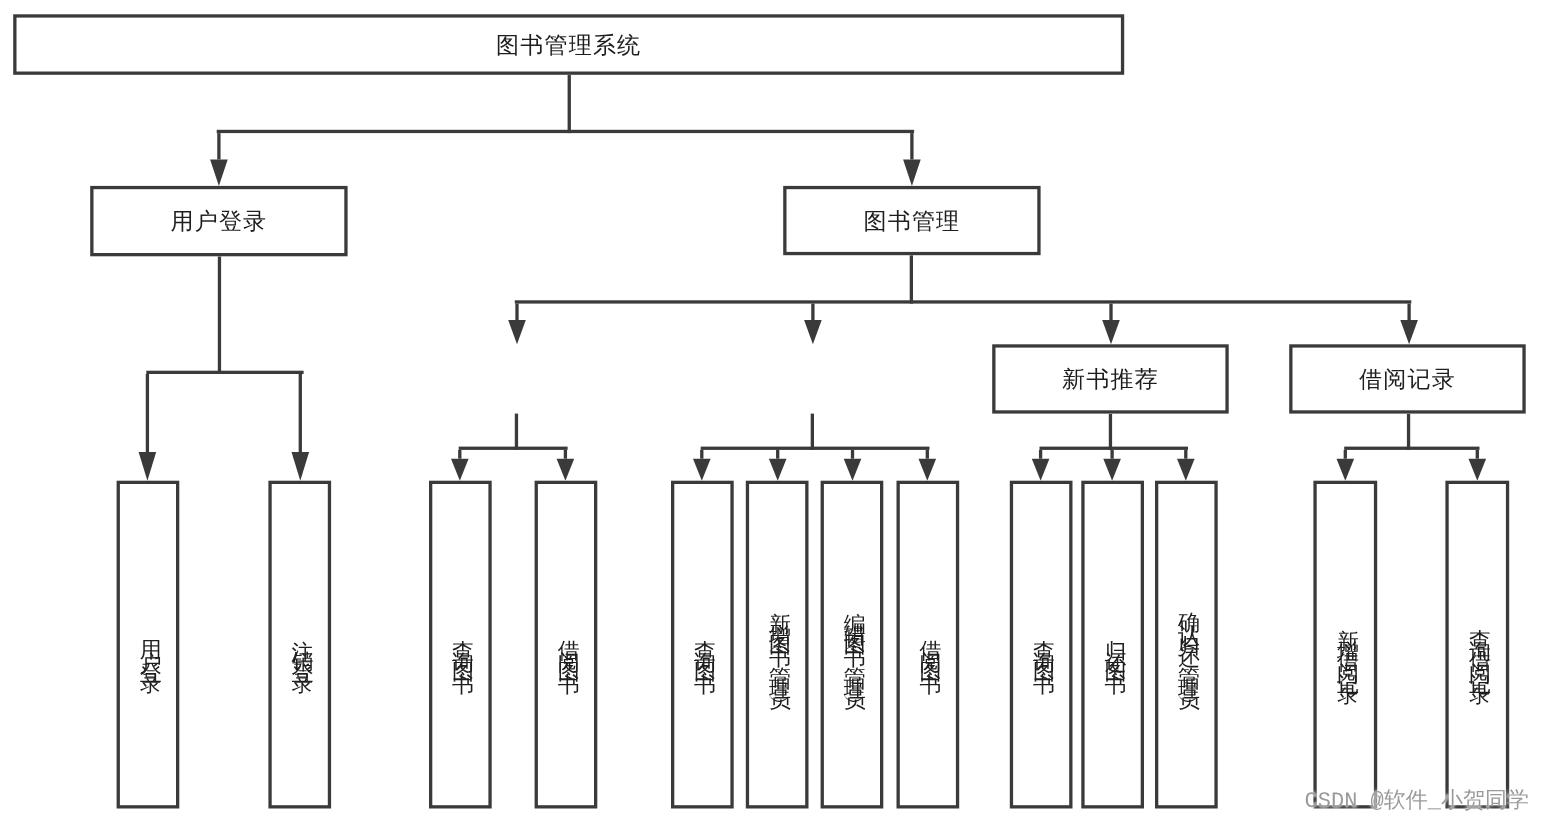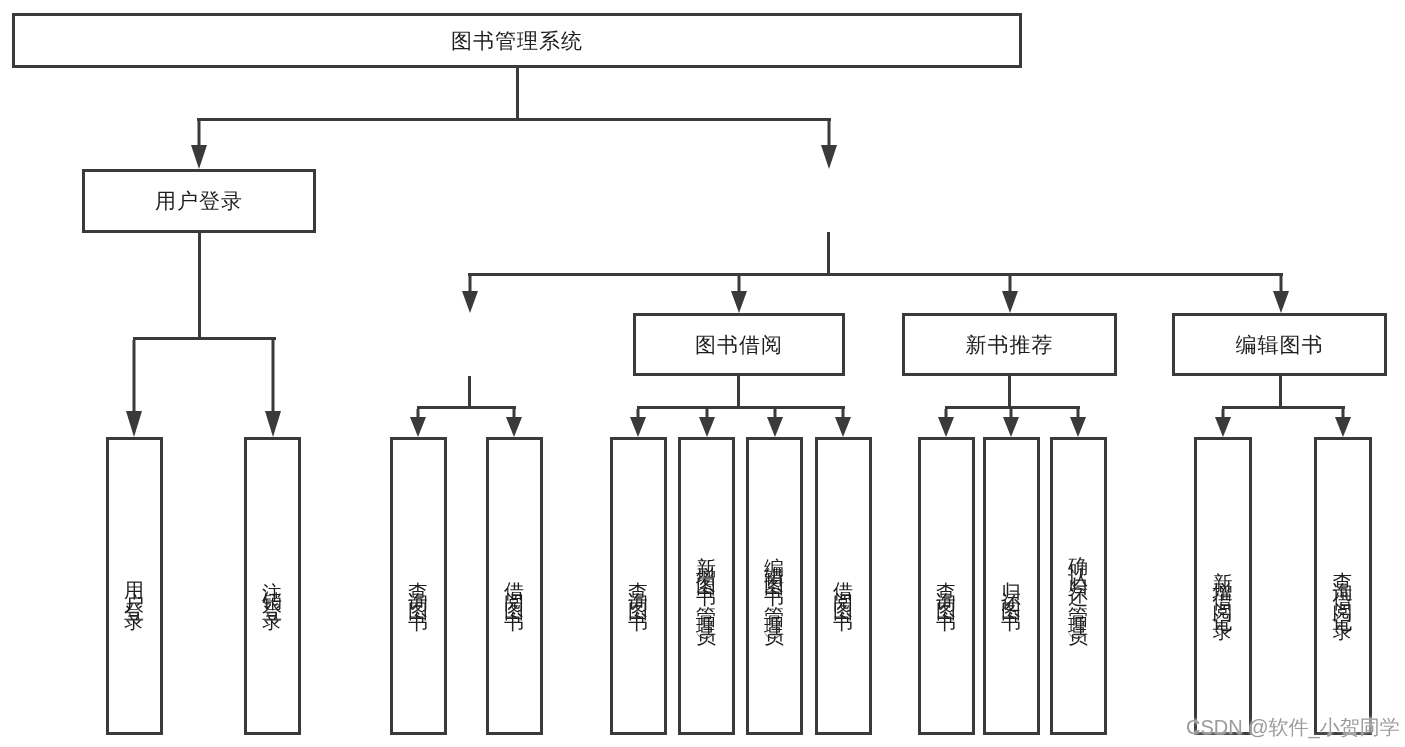--- a/index.html
+++ b/index.html
@@ -3,21 +3,21 @@
 <meta charset="utf-8">
 <style>
   :root{
     --line:#3a3a3a;
     --text:#1e1e1e;
     --background:#ffffff;
     --watermark:#9b9b9b;
   }
   html,body{margin:0;padding:0;}
   body{background:#fff;font-family:"Liberation Sans","DejaVu Sans",sans-serif;}
-  .canvas{position:relative;width:1405px;height:747px;background:var(--background);overflow:hidden;}
+  .canvas{position:relative;width:1405px;height:747px;background:var(--background);overflow:hidden;font-family:Liberation Mono, monospace;}
 
   .box{
     position:absolute;
     box-sizing:border-box;
     background:#fff;
     border:3px solid var(--line);
     display:flex;
     align-items:center;
     justify-content:center;
     color:var(--text);
@@ -174,29 +174,29 @@
       <div class="head"></div>
     </div>
 
   <div class="box h" style="left:12px;top:13px;width:1010px;height:55px">
     <span>图书管理系统</span>
   </div>
 
   <div class="box h" style="left:82px;top:169px;width:234px;height:64px">
     <span>用户登录</span>
   </div>
-
-  <div class="box h" style="left:633px;top:313px;width:212px;height:63px">
-    <span>图书借阅</span>
-  </div>
+  <div class="box h" style="left:712px;top:169px;width:234px;height:63px">
+    <span>图书管理</span>
+  </div>
+
   <div class="box h" style="left:902px;top:313px;width:215px;height:63px">
     <span>新书推荐</span>
   </div>
   <div class="box h" style="left:1172px;top:313px;width:215px;height:63px">
-    <span>编辑图书</span>
+    <span>借阅记录</span>
   </div>
 
   <div class="box v" style="left:106px;top:437px;width:57px;height:298px">
     <span>用户登录</span>
   </div>
   <div class="box v" style="left:244px;top:437px;width:57px;height:298px">
     <span>注销登录</span>
   </div>
 
   <div class="box v" style="left:390px;top:437px;width:57px;height:298px">

